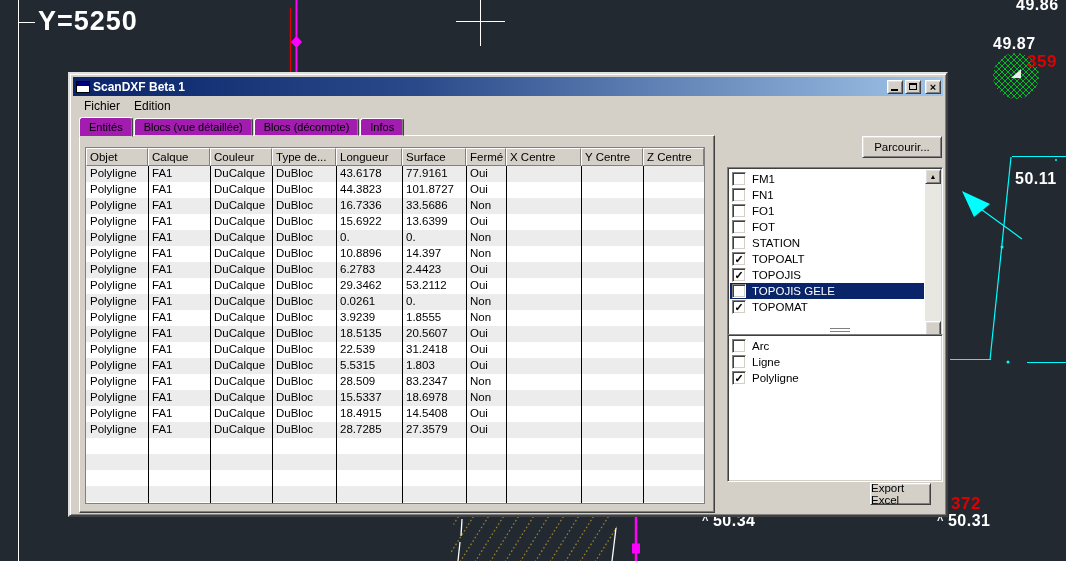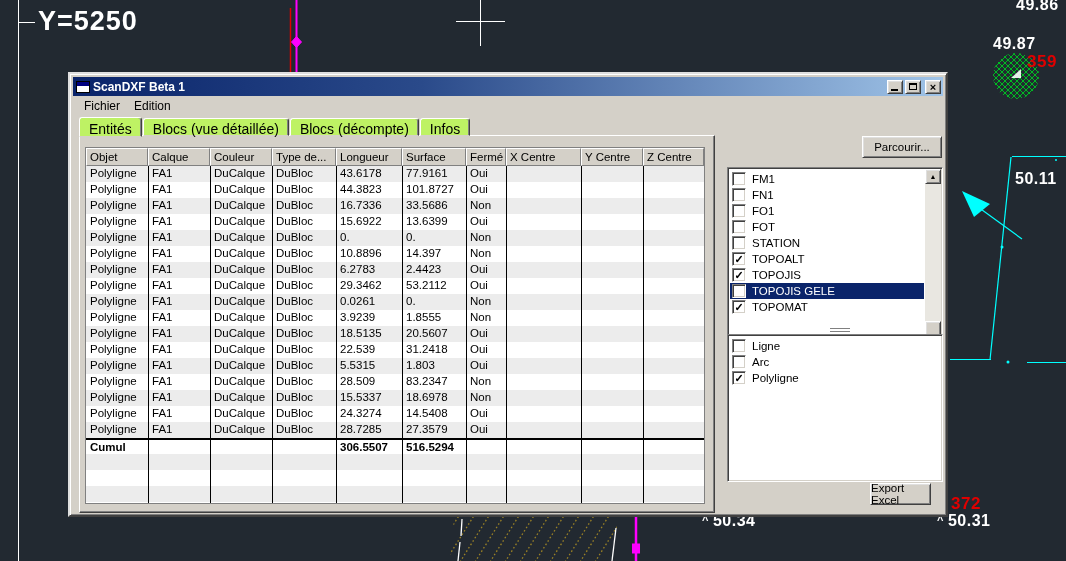--- a/index.html
+++ b/index.html
@@ -34,21 +34,21 @@
        display:flex;align-items:center;justify-content:center;margin-left:2px;position:relative;}
   #btn-close{margin-left:4px;}
   .min-glyph{position:absolute;left:3px;bottom:2px;width:7px;height:2px;background:#000;}
   .max-glyph{width:8px;height:7px;border:1px solid #000;border-top:2px solid #000;box-sizing:border-box;}
   .close-glyph{font-size:11px;font-weight:bold;line-height:10px;}
   #menubar{position:absolute;left:3px;top:23px;right:3px;height:18px;display:flex;align-items:flex-end;
        font-size:12px;padding-left:4px;}
   .menu-item{padding:2px 7px;}
   
   #tab-bar{position:absolute;left:9px;top:42px;height:20px;display:flex;align-items:flex-end;z-index:3;}
-  .tab{height:18px;box-sizing:border-box;padding:2px 9px 0 9px;font-size:14px;background:#bef264;
+  .tab{height:18px;box-sizing:border-box;padding:2px 9px 0 9px;font-size:11px;background:#a21caf;
        border:1px solid;border-color:#fff #404040 #d4d0c8 #fff;border-radius:3px 3px 0 0;
        box-shadow:inset -1px 0 0 #808080;margin-right:1px;margin-top:40px;}
   .tab.active{height:20px;padding-top:3px;position:relative;z-index:4;margin-bottom:-1px;}
   #tab-frame{position:absolute;left:9px;top:61px;width:636px;height:378px;background:#d4d0c8;
        border:1px solid;border-color:#fff #404040 #404040 #fff;box-sizing:border-box;
        box-shadow:inset -1px -1px 0 #808080;z-index:2;}
   
   #table{position:absolute;left:5px;top:11px;width:620px;height:357px;background:#fff;
        border:1px solid #808080;box-sizing:border-box;overflow:hidden;}
   #table-header{display:flex;height:18px;background:#d4d0c8;}
@@ -418,47 +418,35 @@
                 <div class="td c6">Non</div>
                 <div class="td c7"></div>
                 <div class="td c8"></div>
                 <div class="td c9"></div>
               </div>
               <div class="tr">
                 <div class="td c0">Polyligne</div>
                 <div class="td c1">FA1</div>
                 <div class="td c2">DuCalque</div>
                 <div class="td c3">DuBloc</div>
-                <div class="td c4">24.3274</div>
+                <div class="td c4">18.4915</div>
                 <div class="td c5">14.5408</div>
                 <div class="td c6">Oui</div>
                 <div class="td c7"></div>
                 <div class="td c8"></div>
                 <div class="td c9"></div>
               </div>
               <div class="tr">
                 <div class="td c0">Polyligne</div>
                 <div class="td c1">FA1</div>
                 <div class="td c2">DuCalque</div>
                 <div class="td c3">DuBloc</div>
                 <div class="td c4">28.7285</div>
                 <div class="td c5">27.3579</div>
                 <div class="td c6">Oui</div>
-                <div class="td c7"></div>
-                <div class="td c8"></div>
-                <div class="td c9"></div>
-              </div>
-              <div class="tr cumul">
-                <div class="td c0">Cumul</div>
-                <div class="td c1"></div>
-                <div class="td c2"></div>
-                <div class="td c3"></div>
-                <div class="td c4">306.5507</div>
-                <div class="td c5">516.5294</div>
-                <div class="td c6"></div>
                 <div class="td c7"></div>
                 <div class="td c8"></div>
                 <div class="td c9"></div>
               </div>
             </div>
         </div>
       </div>
     </div>
 
     <div class="btn" id="browse-btn">Parcourir...</div>
@@ -514,25 +502,25 @@
       </div>
 
     <div id="splitter">
         <div></div>
         <div></div>
       </div>
 
     <div class="listbox" id="types-list">
         <div class="litem">
           <span class="cb"></span>
+          <span class="llabel">Arc</span>
+        </div>
+        <div class="litem">
+          <span class="cb"></span>
           <span class="llabel">Ligne</span>
-        </div>
-        <div class="litem">
-          <span class="cb"></span>
-          <span class="llabel">Arc</span>
         </div>
         <div class="litem">
           <span class="cb">
             <span class="chk">✓</span>
           </span>
           <span class="llabel">Polyligne</span>
         </div>
       </div>
 
     <div class="btn" id="export-btn">Export Excel</div>

